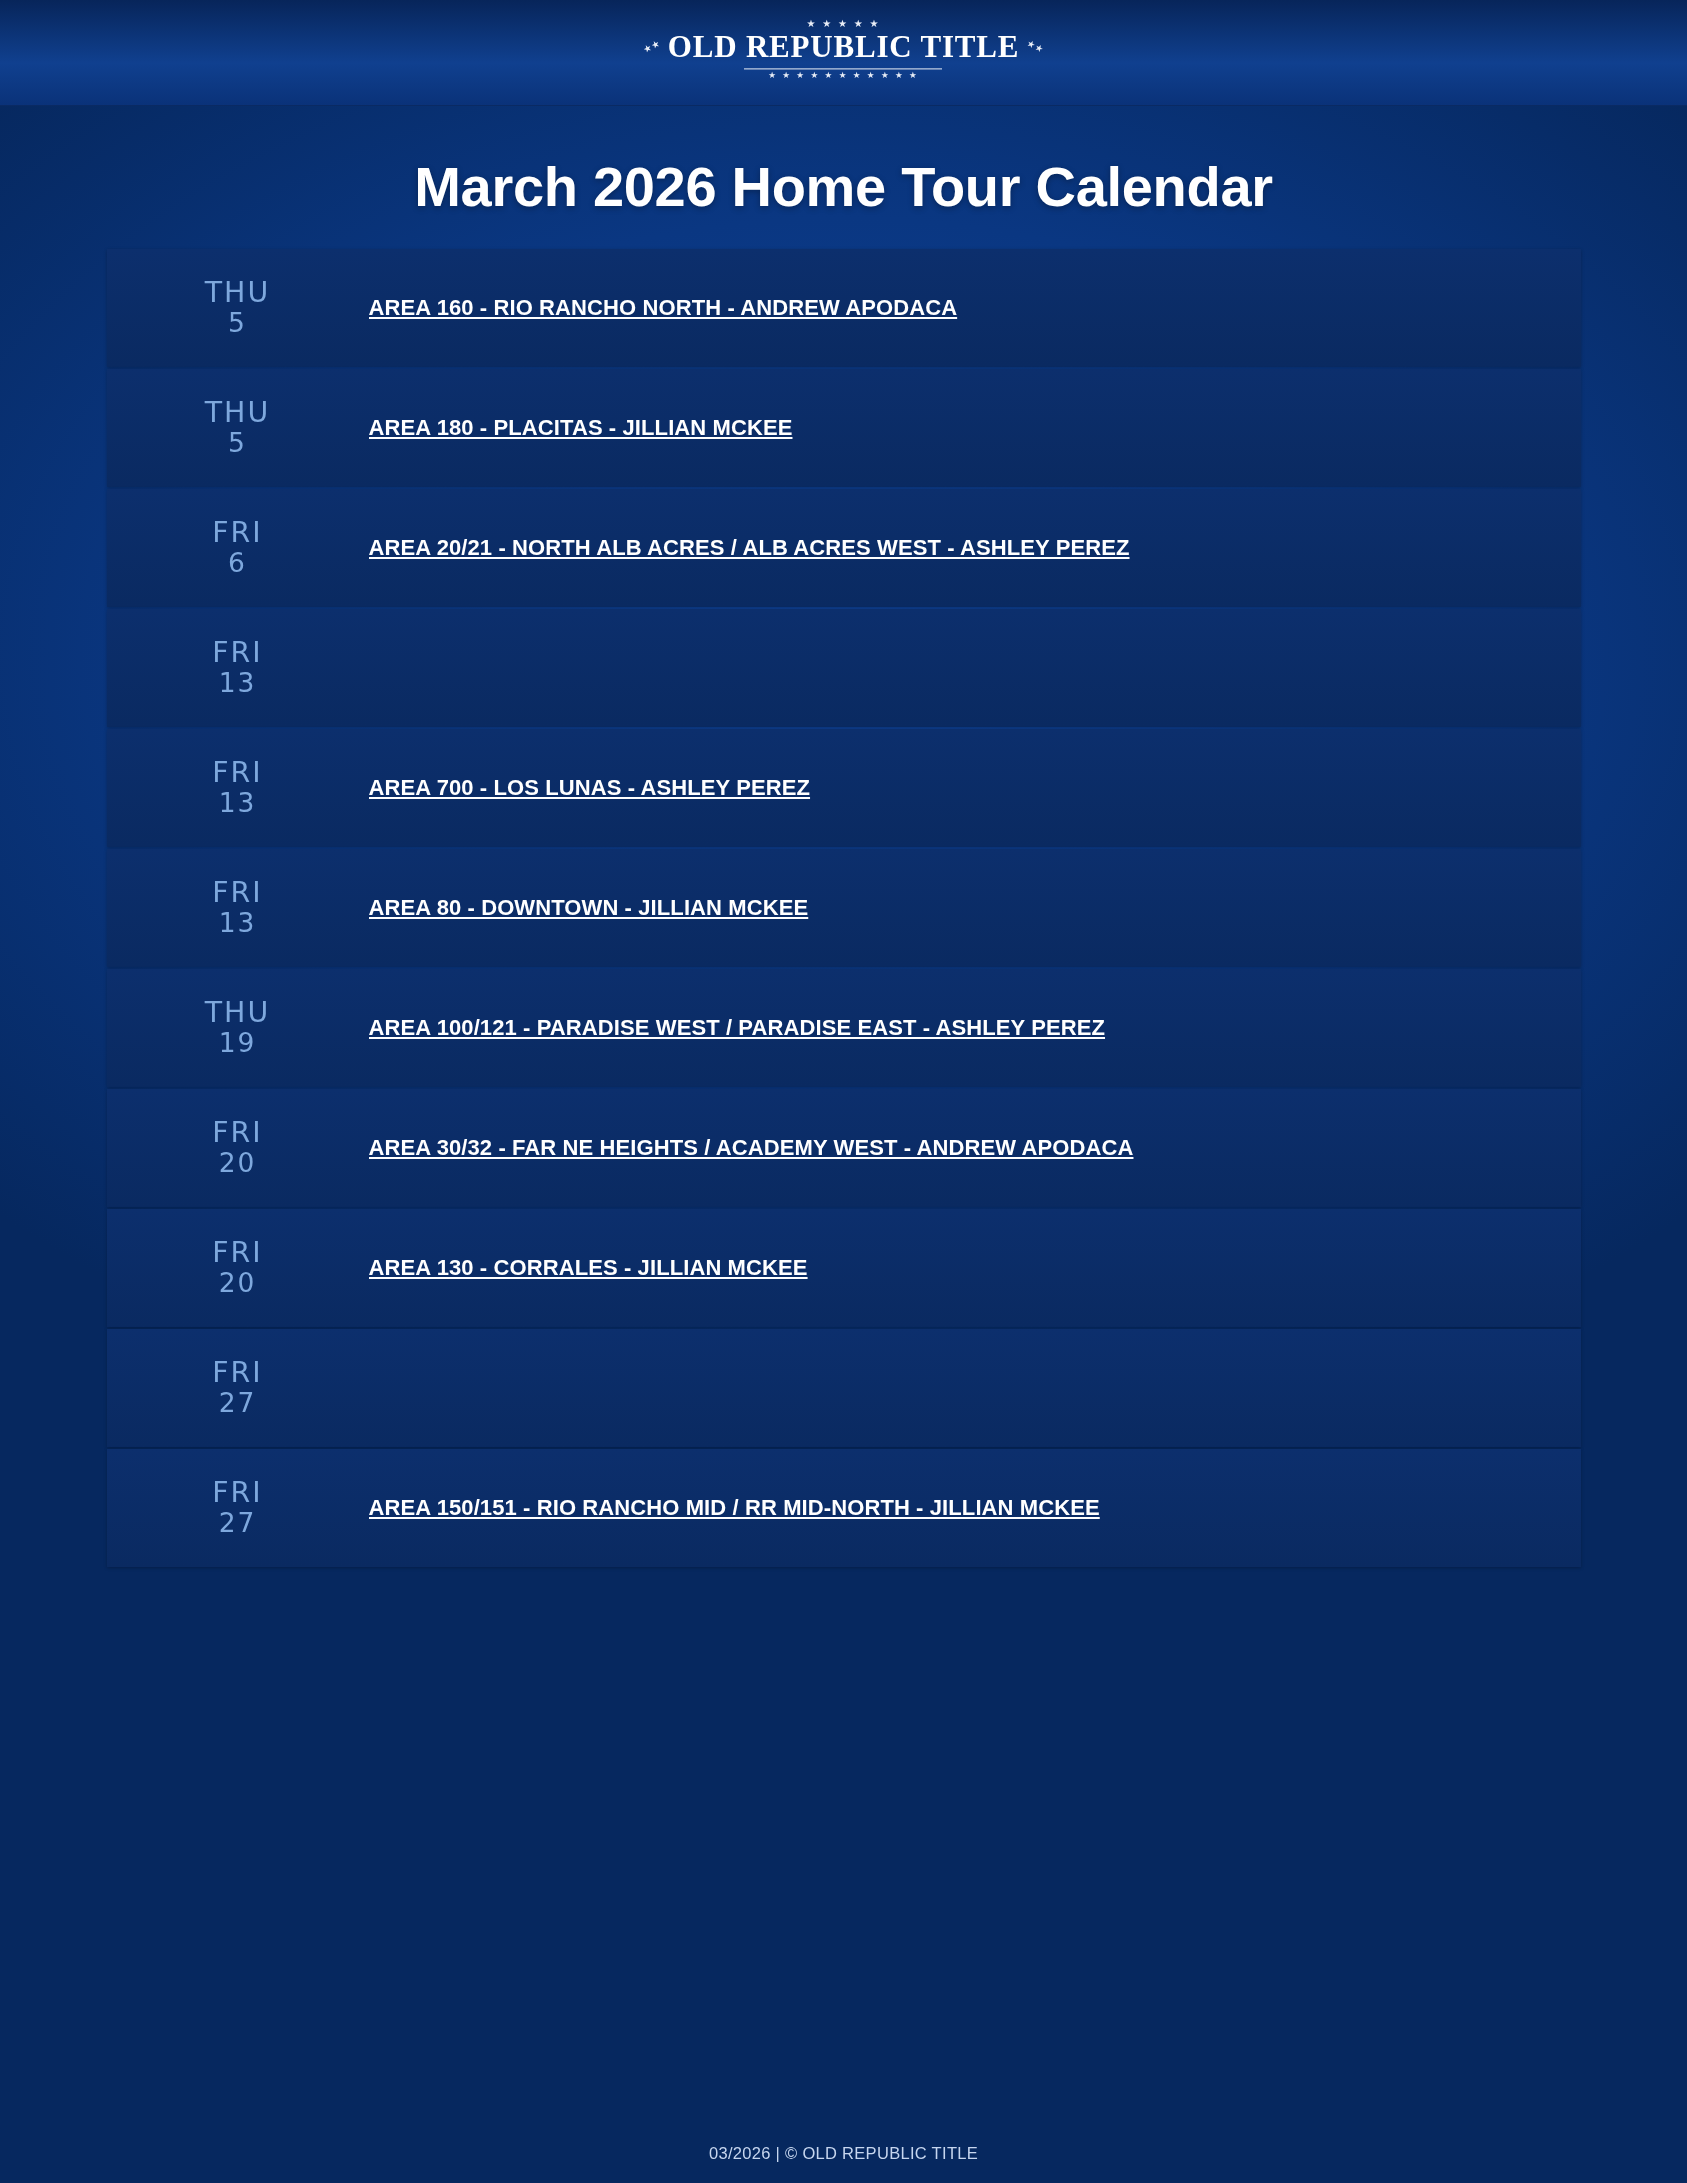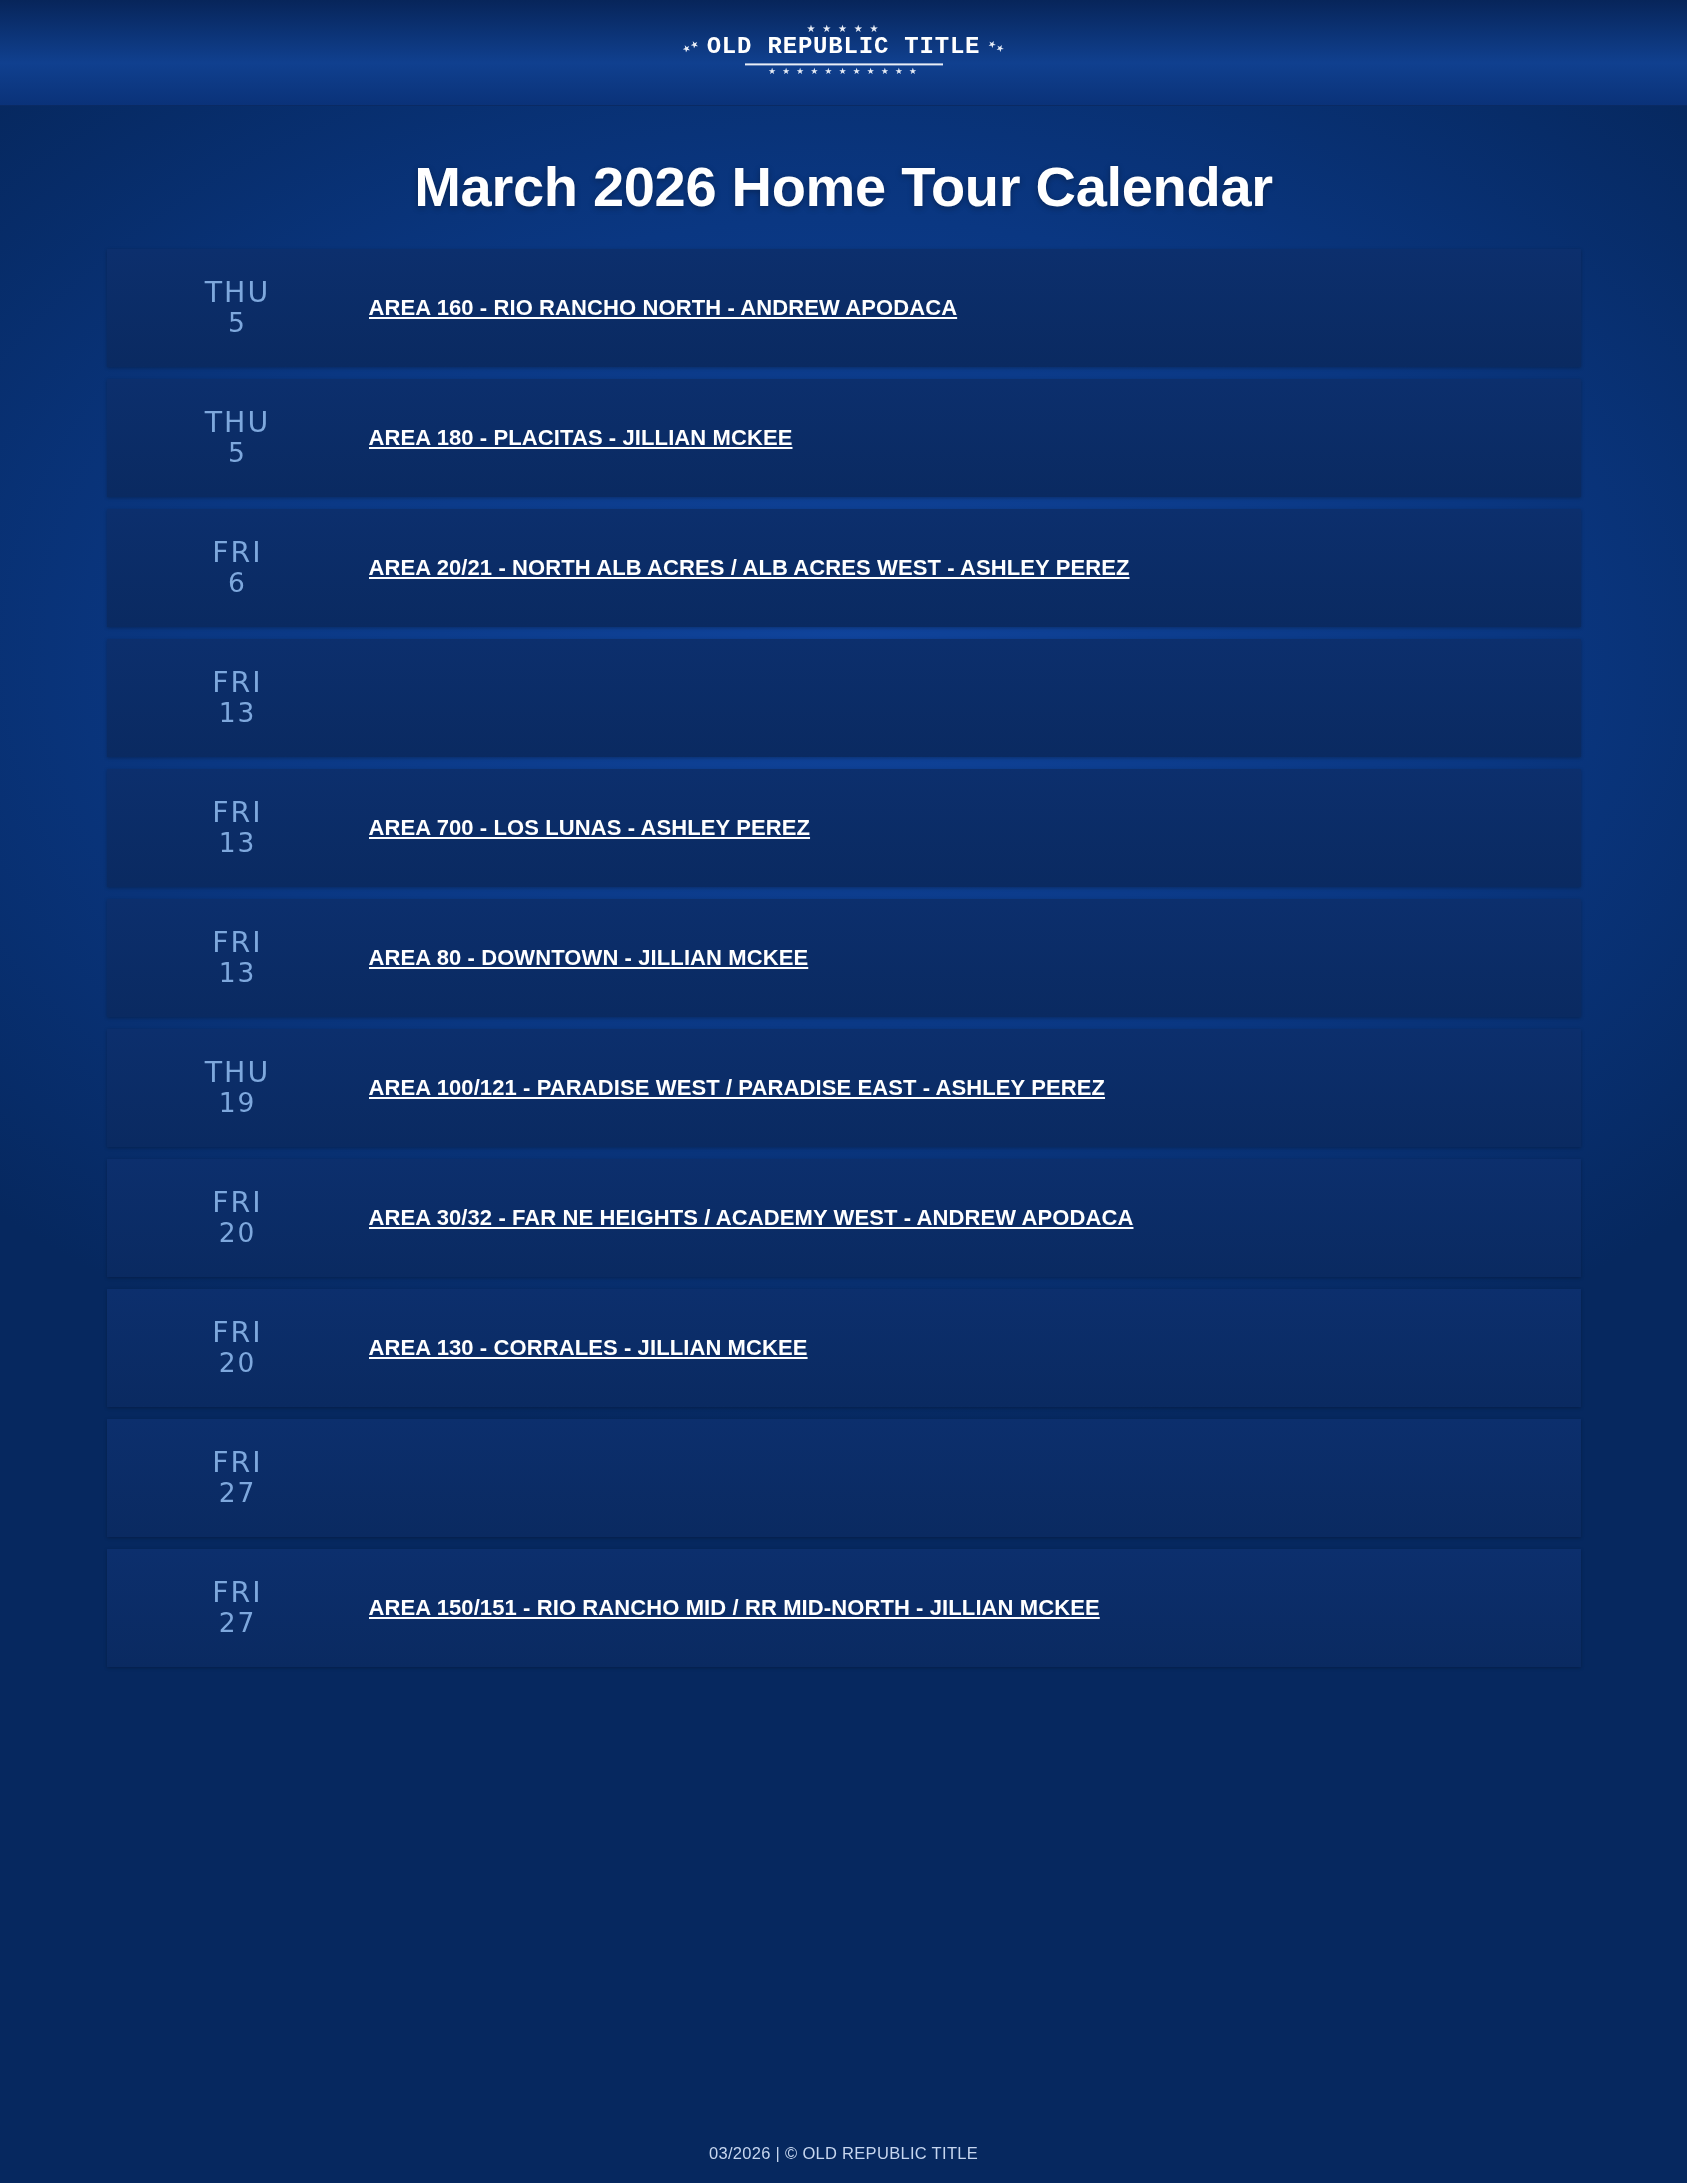--- a/index.html
+++ b/index.html
@@ -55,23 +55,23 @@
   }
   .logo-arc-left, .logo-arc-right {
     font-size: 9.3px;
     line-height: 9.3px;
     color: #e9eef7;
     letter-spacing: 0.7px;
   }
   .logo-arc-left { transform: rotate(-28deg); }
   .logo-arc-right { transform: rotate(28deg); }
   .logo-text {
-    font-family: Liberation Mono, monospace;
+    font-family: Liberation Serif, serif;
     font-weight: bold;
-    font-size: 24px;
+    font-size: 31px;
     letter-spacing: 0.8px;
     color: #ffffff;
     margin: 0 6.6px;
     white-space: nowrap;
   }
   .logo-rule {
     width: 198px;
     height: 1.3px;
     background: #e9eef7;
     margin-top: 3.3px;
@@ -95,21 +95,21 @@
     line-height: 1.05;
     text-shadow: 0 2px 6.6px rgba(0,0,0,0.30);
   }
 
   
   .rows {
     width: 1474px;
     margin: 0 auto;
     display: flex;
     flex-direction: column;
-    gap: 12px;
+    gap: 2px;
   }
 
   .row {
     display: flex;
     align-items: center;
     height: 118px;
     background: linear-gradient(180deg, #0c2f6d 0%, #0a2a61 100%);
     box-shadow: 0 1.3px 3.3px rgba(0,0,0,0.25);
   }
 

